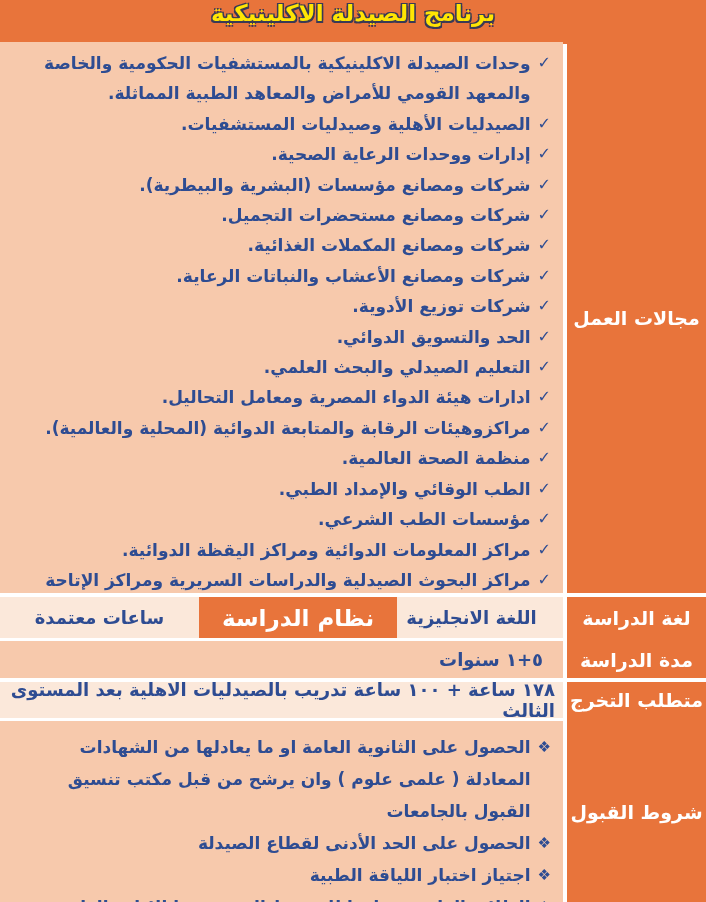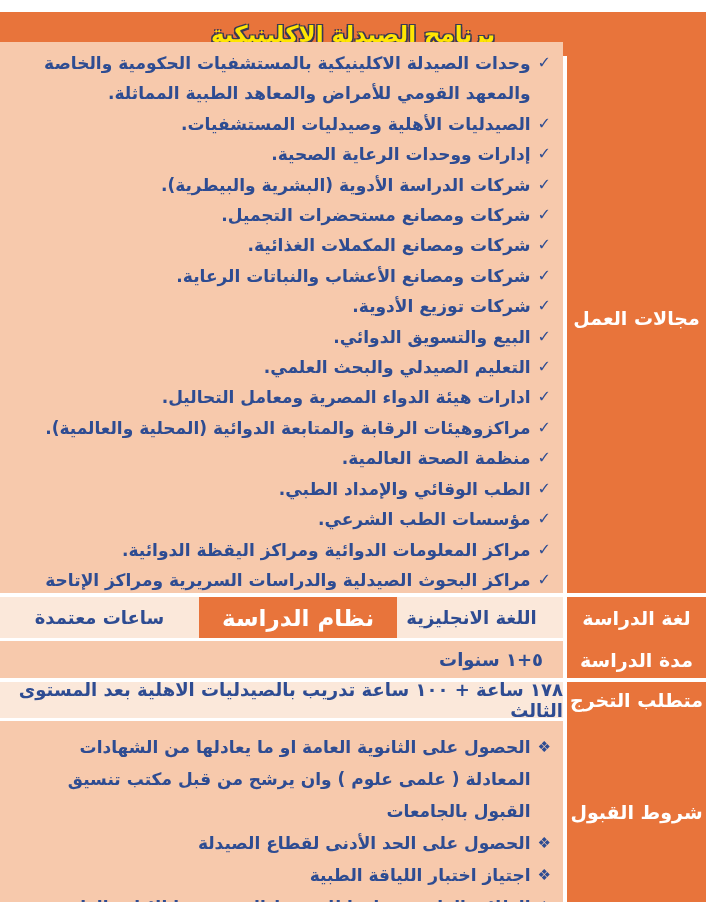--- a/index.html
+++ b/index.html
@@ -16,23 +16,23 @@
     background:#fff;
     font-family:"DejaVu Sans", sans-serif;
     font-weight:bold;
   }
   .page{
     position:relative;width:706px;height:902px;
     background:#fff;direction:rtl;overflow:hidden;
   }
   
   .header{
-    position:absolute;left:0;top:12px;width:706px;height:44px;
+    position:absolute;left:0;top:0;width:706px;height:44px;
     background:var(--orange);
-    display:flex;align-items:center;justify-content:center;
+    display:flex;align-items:flex-start;justify-content:center;
   }
   .page-title{
     font-size:23px;color:var(--title-yellow);letter-spacing:0;
     text-shadow:-1.5px 1.5px 0 #3a3a55, 1.5px 1.5px 0 #3a3a55,
                  1.5px -1.5px 0 #3a3a55, -1.5px -1.5px 0 #3a3a55;
   }
   
   .lbl-block{position:absolute;right:0;width:139px;background:var(--orange);}
   .blk-1{top:42px;height:551px;}
   .blk-2{top:597px;height:81px;}
@@ -49,21 +49,21 @@
   .lab-admission{top:721px;height:181px;}
   
   .cell{position:absolute;left:0;width:563px;color:var(--navy);}
   .c-fields{top:42px;height:551px;background:var(--salmon);}
   .c-language{top:597px;height:41px;background:var(--cream);}
   .c-duration{top:641px;height:37px;background:var(--salmon);
     display:flex;align-items:center;justify-content:flex-start;
     padding-right:20px;box-sizing:border-box;font-size:18px;}
   .c-graduation{top:682px;height:36px;background:var(--cream);
     display:flex;align-items:center;justify-content:flex-start;
-    padding-right:0;box-sizing:border-box;font-size:18px;}
+    padding-right:8px;box-sizing:border-box;font-size:18px;}
   .c-admission{top:721px;height:181px;background:var(--salmon);
     padding:8px 8px 0 8px;box-sizing:border-box;}
   
   .lang-value{
     position:absolute;left:380px;top:597px;width:183px;height:41px;
     display:flex;align-items:center;justify-content:center;
     color:var(--navy);font-size:18px;
   }
   .system-button{
     position:absolute;left:199px;top:597px;width:198px;height:41px;
@@ -117,41 +117,41 @@
         <div class="list-item">
           <span class="bullet">✓</span>
           <span class="item-text">الصيدليات الأهلية وصيدليات المستشفيات.</span>
         </div>
         <div class="list-item">
           <span class="bullet">✓</span>
           <span class="item-text">إدارات ووحدات الرعاية الصحية.</span>
         </div>
         <div class="list-item">
           <span class="bullet">✓</span>
-          <span class="item-text">شركات الدراسة الأدوية (البشرية والبيطرية).</span>
+          <span class="item-text">شركات ومصانع مؤسسات (البشرية والبيطرية).</span>
         </div>
         <div class="list-item">
           <span class="bullet">✓</span>
           <span class="item-text">شركات ومصانع مستحضرات التجميل.</span>
         </div>
         <div class="list-item">
           <span class="bullet">✓</span>
           <span class="item-text">شركات ومصانع المكملات الغذائية.</span>
         </div>
         <div class="list-item">
           <span class="bullet">✓</span>
           <span class="item-text">شركات ومصانع الأعشاب والنباتات الرعاية.</span>
         </div>
         <div class="list-item">
           <span class="bullet">✓</span>
           <span class="item-text">شركات توزيع الأدوية.</span>
         </div>
         <div class="list-item">
           <span class="bullet">✓</span>
-          <span class="item-text">البيع والتسويق الدوائي.</span>
+          <span class="item-text">الحد والتسويق الدوائي.</span>
         </div>
         <div class="list-item">
           <span class="bullet">✓</span>
           <span class="item-text">التعليم الصيدلي والبحث العلمي.</span>
         </div>
         <div class="list-item">
           <span class="bullet">✓</span>
           <span class="item-text">ادارات هيئة الدواء المصرية ومعامل التحاليل.</span>
         </div>
         <div class="list-item">

